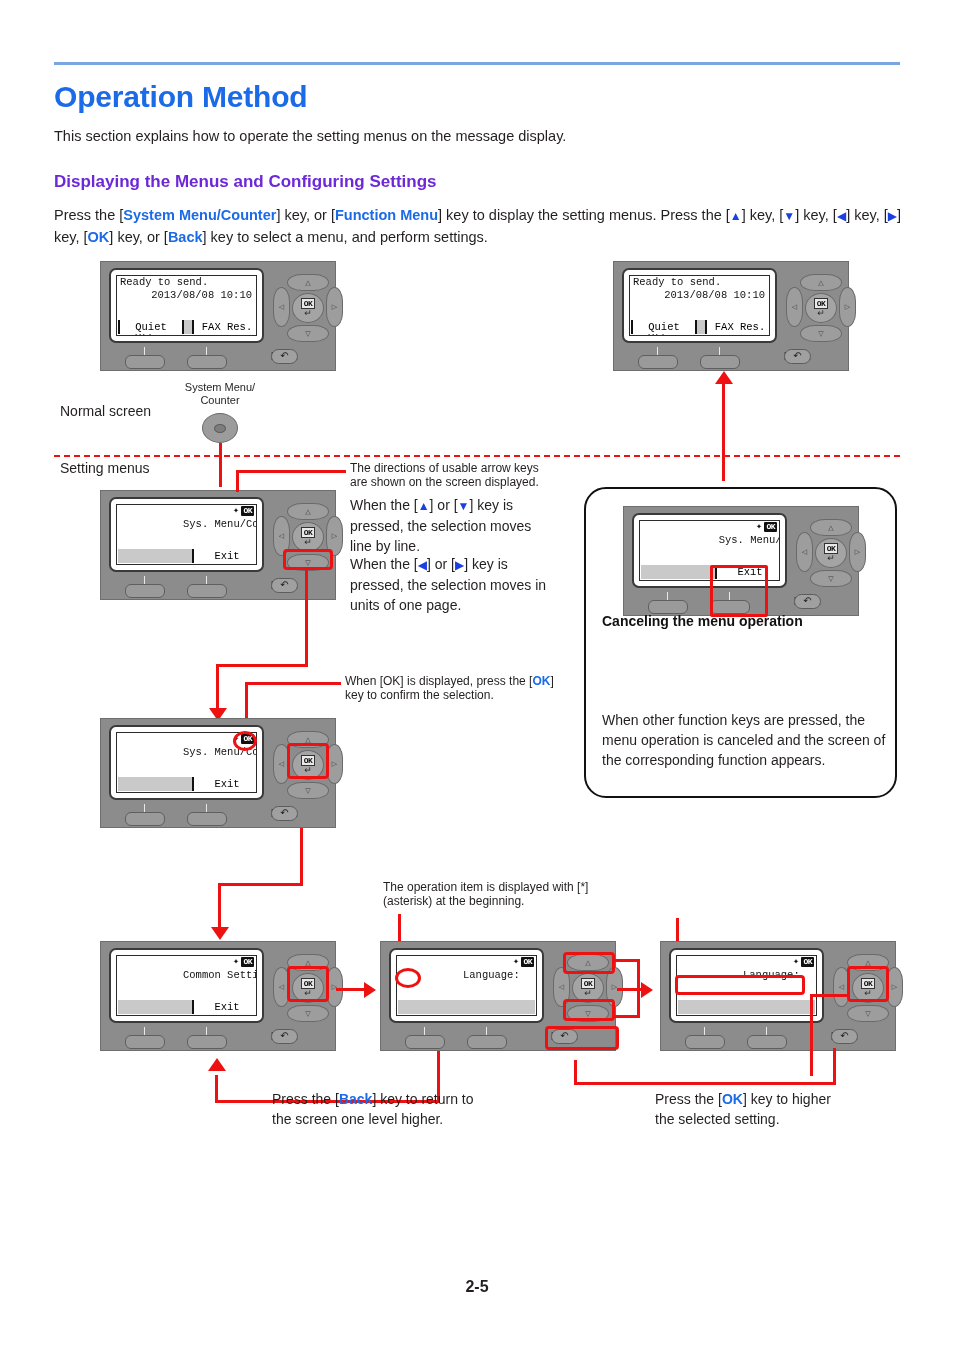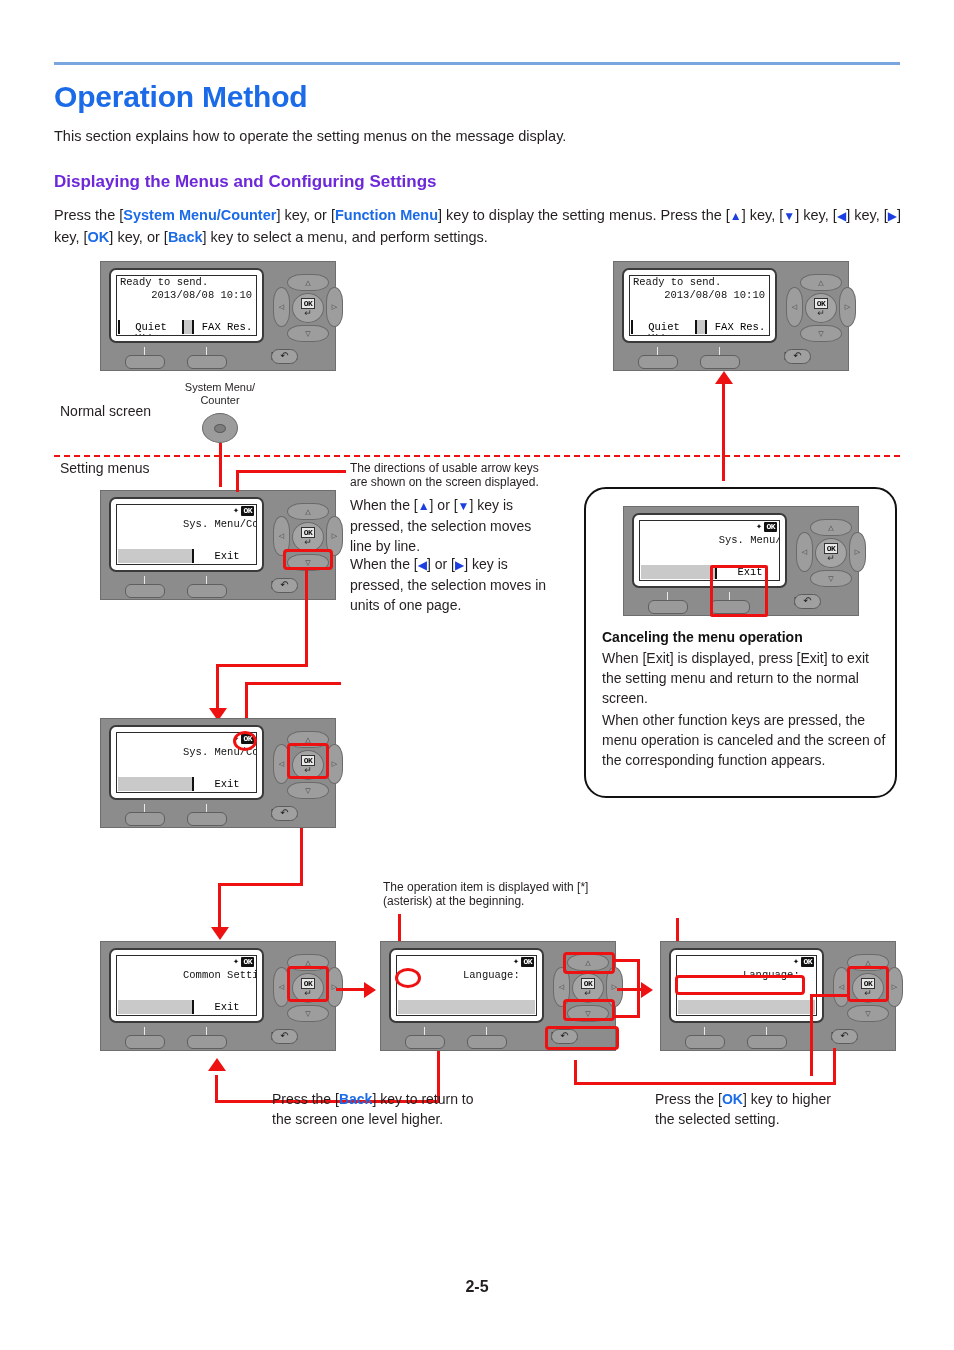--- a/index.html
+++ b/index.html
@@ -327,20 +327,24 @@
   </div>
 
   <div class="rl rv" style="left:305px; top:604px; height:63px;"></div>
   <div class="rl rh" style="left:216px; top:664px; width:92px;"></div>
   <div class="rl rv" style="left:216px; top:664px; height:48px;"></div>
   <div class="rtri rtri-dn" style="left:209px; top:708px;"></div>
 
   <div class="rl rh" style="left:245px; top:682px; width:96px;"></div>
   <div class="rl rv" style="left:245px; top:682px; height:40px;"></div>
 
+  <div class="cap-sm" style="left:345px; top:674px; width:215px;">
+    <span>When [OK] is displayed, press the [</span><span class="blue">OK</span><span>]</span><br>
+    <span>key to confirm the selection.</span>
+  </div>
 
 
   <div class="device" style="left:100px; top:718px; width:236px; height:110px;">
     <div class="dev-lcd" style="left:8px; top:6px; width:155px; height:75px;">
       <div class="lcd-inner">
         <div class="lcd-line" style="position:relative;">
           <span>Sys. Menu/Count.:</span>
           <span class="navdiamond" style="right:17px; top:1px;">✦</span>
           <span class="okbadge" style="right:2px; top:1px;">OK</span>
         </div>
@@ -549,19 +553,18 @@
           <span class="entmark">↵</span>
         </div>
       </div>
       <div class="backkey" style="left:170px; top:88px;">
         <span class="cap">↶</span>
         <span class="lbl">Back</span>
       </div>
       <div class="rrect-sq" style="left:86px; top:58px; width:58px; height:52px;"></div>
     </div>
 
-    <div class="note-h" style="left:16px; top:140px;">Canceling the menu operation</div>
-    <div class="note-p" style="left:16px; top:159px; width:283px;">When [Exit] is displayed, press [Exit] to exit the setting menu and return to the normal screen.</div>
+    <div class="note-h" style="left:16px; top:124px;">Canceling the menu operation</div>
     <div class="note-p" style="left:16px; top:221px; width:288px;">When other function keys are pressed, the menu operation is canceled and the screen of the corresponding function appears.</div>
   </div>
 
   <div class="pagenum">2-5</div>
 </div>
 
 </body></html>

